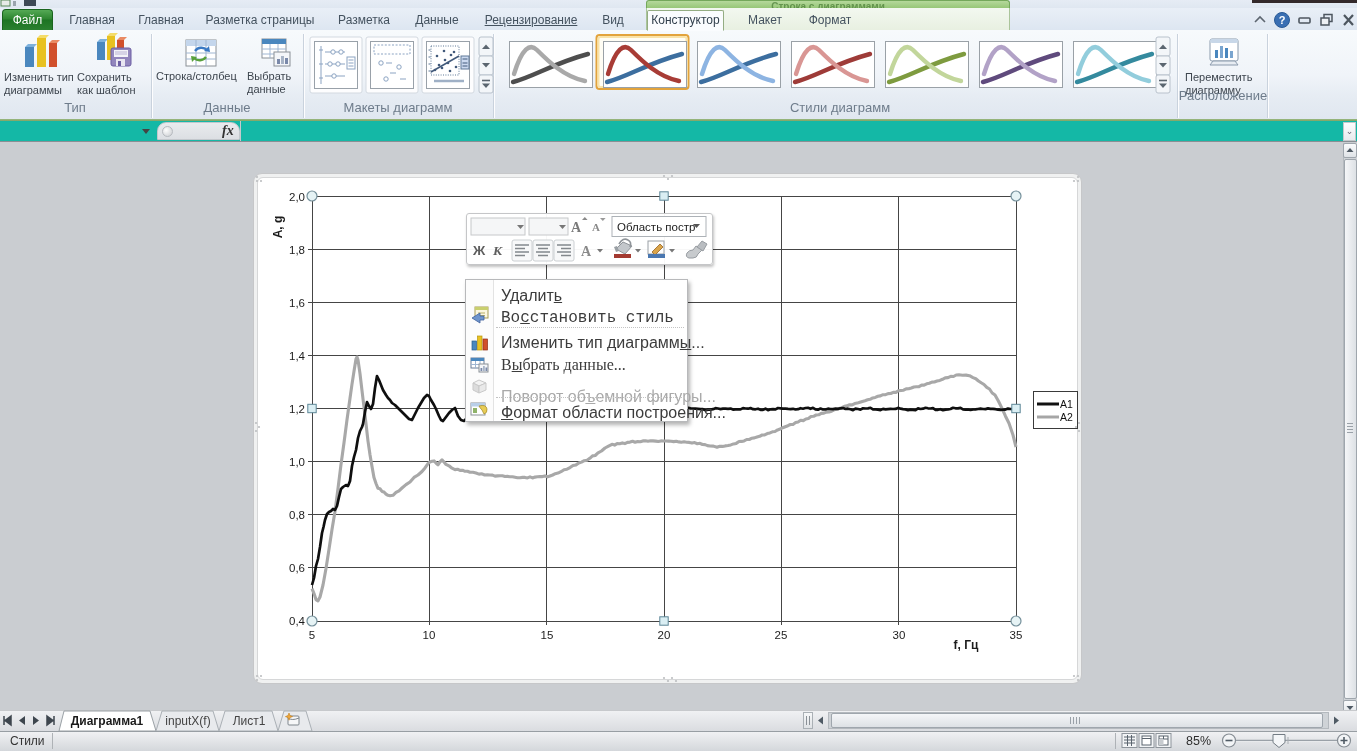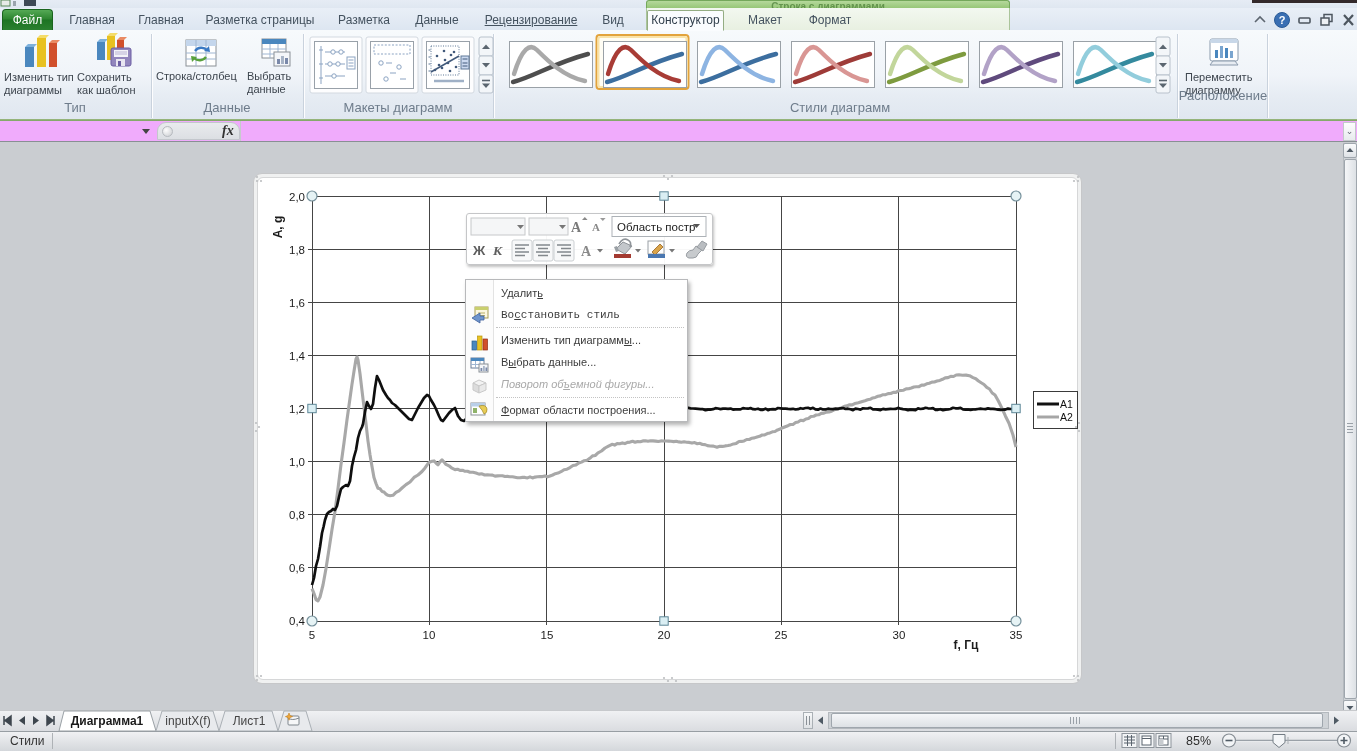--- a/index.html
+++ b/index.html
@@ -11,21 +11,21 @@
 #tabrow{left:0;top:8px;width:1357px;height:22px;background:linear-gradient(#e9eff7,#dde6f1);}
 .rtab{position:absolute;top:11px;height:19px;line-height:19px;font-size:12px;color:#44525f;text-align:center;}
 #filetab{position:absolute;left:2px;top:9px;width:51px;height:21px;background:linear-gradient(#55a955,#2d8530 45%,#1d7423 50%,#2b8030);border:1px solid #19641e;border-bottom:none;border-radius:4px 4px 0 0;color:#fff;font-size:12px;text-align:center;line-height:21px;box-sizing:border-box;}
 #ctxtabs{position:absolute;left:646px;top:8px;width:364px;height:22px;background:linear-gradient(#f3f8f0,#e8f0e1);border-left:1px solid #aac49a;border-right:1px solid #aac49a;box-sizing:border-box;}
 .acttab{position:absolute;top:10px;height:21px;background:#fafcfe;border:1px solid #94ad83;border-bottom:1px solid #fafcfe;border-radius:2px 2px 0 0;color:#33414e;font-size:12px;text-align:center;box-sizing:border-box;line-height:19px;z-index:3;}
 #ribbon{left:0;top:30px;width:1357px;height:89px;background:linear-gradient(#f7fafc,#f0f4f9 50%,#e6ecf3 75%,#e0e7f0);}
 .grpsep{position:absolute;top:34px;height:84px;width:1px;background:#c9d2dd;border-right:1px solid #fdfdfe;}
 .grplabel{position:absolute;top:131px;height:12px;font-size:13px;color:#6e7c8b;text-align:center;}
 .biglabel{position:absolute;font-size:11px;color:#3d454e;text-align:left;line-height:13px;}
 #ribbonedge{left:0;top:119px;width:1357px;height:2px;background:linear-gradient(#9cba83,#7ea363);}
-#fbar{left:0;top:121px;width:1357px;height:21px;background:#f0abfc;border-bottom:1px solid #898f94;box-sizing:border-box;}
+#fbar{left:0;top:121px;width:1357px;height:21px;background:#14b8a6;border-bottom:1px solid #898f94;box-sizing:border-box;}
 #fbar .nbdrop{position:absolute;left:142px;top:8px;width:0;height:0;border-left:4px solid transparent;border-right:4px solid transparent;border-top:5px solid #444;}
 #fbar .pill{position:absolute;left:157px;top:1px;width:83px;height:18px;background:linear-gradient(#e9ebee,#dcdfe3);border:1px solid #c3c7cc;border-radius:9px 9px 0 0;box-sizing:border-box;}
 #fbar .dot{position:absolute;left:162px;top:5px;width:9px;height:9px;border-radius:50%;background:radial-gradient(circle at 35% 35%,#fdfdfd,#c9ccd0);border:1px solid #b6babf;}
 #fbar .fx{position:absolute;left:222px;top:2px;font-family:"Liberation Serif",serif;font-style:italic;font-weight:bold;font-size:14px;color:#333;}
 #fbar .fsep{position:absolute;left:240px;top:0;width:1px;height:20px;background:#c6cacd;}
 #fbexp{position:absolute;left:1343px;top:122px;width:13px;height:19px;background:linear-gradient(#fdfdfe,#e8ebee);border:1px solid #c4c8cc;box-sizing:border-box;color:#667;font-size:9px;text-align:center;line-height:17px;}
 #work{left:0;top:143px;width:1343px;height:567px;background:#cacdd1;}
 #card{position:absolute;left:253px;top:173px;width:829px;height:511px;background:#f0f1f1;border:1px solid #c6c7c9;border-radius:9px;box-sizing:border-box;}
 #cardin{position:absolute;left:257px;top:177px;width:821px;height:503px;background:#fff;border:1px solid #d6d7d8;border-radius:6px;box-sizing:border-box;}
 
@@ -34,21 +34,21 @@
 #vthumb{position:absolute;left:1344px;top:159px;width:13px;height:540px;background:linear-gradient(90deg,#f5f6f8,#dde1e5);border:1px solid #9fa6ad;border-radius:2px;box-sizing:border-box;}
 
 #sheetrow{left:0;top:710px;width:1357px;height:21px;background:linear-gradient(#f0f1f3,#dadce0);border-top:1px solid #c7c9cc;box-sizing:border-box;}
 #hscroll{position:absolute;left:828px;top:712px;width:501px;height:17px;background:#cfd3d7;border:1px solid #b4b9be;box-sizing:border-box;}
 #hthumb{position:absolute;left:831px;top:713px;width:492px;height:15px;background:linear-gradient(#f5f6f8,#dde1e5);border:1px solid #9fa6ad;border-radius:2px;box-sizing:border-box;}
 #statusbar{left:0;top:731px;width:1357px;height:20px;background:linear-gradient(#f0f1f3,#d4d7db);border-top:1px solid #989ea3;box-sizing:border-box;font-size:12px;color:#333;}
 
 #minibar{position:absolute;left:466px;top:213px;width:245px;height:50px;background:rgba(255,255,255,0.96);border:1px solid #c5c6c8;border-radius:3px;box-shadow:1px 2px 3px rgba(0,0,0,0.25);}
 #cmenu{position:absolute;left:465px;top:279px;width:223px;height:143px;background:#fff;border:1px solid #b8b9bb;box-shadow:2px 3px 4px rgba(0,0,0,0.3);box-sizing:border-box;}
 #cmenu .gut{position:absolute;left:0;top:0;width:27px;height:100%;border-right:1px solid #e3e3e3;background:#fcfcfc;}
-.mi{position:absolute;left:35px;font-size:11px;color:#3c3c3c;white-space:nowrap;}
+.mi{position:absolute;left:35px;font-size:16px;color:#3c3c3c;white-space:nowrap;}
 .msep{position:absolute;left:30px;right:3px;height:0;border-top:1px dotted #c3c3c3;}
 u{text-decoration:underline;}
 </style>
 </head>
 <body>
 <div class="abs" id="titlebar"></div>
 <div class="abs" id="ctxhdr">Строка с диаграммами</div>
 <div class="abs" id="darkstrip"></div>
 <svg class="abs" style="left:0;top:0" width="60" height="8">
     <rect x="1" y="0" width="9" height="6" fill="#e7ebe7" stroke="#5a8a5a"></rect>
@@ -435,22 +435,22 @@
   <path d="M230 33 l5 -6 l5 3 l-4 7 z" fill="#b9bdc1" stroke="#989da2"></path>
  </g>
 </svg>
 </div>
 <div id="cmenu">
  <div class="gut"></div>
  <div class="mi" style="top:7px;">Удалит<u>ь</u></div>
  <div class="mi" style="top:29px;font-family:Liberation Mono, monospace;">Во<u>с</u>становить стиль</div>
  <div class="msep" style="top:47px;"></div>
  <div class="mi" style="top:54px;">Изменить тип диаграмм<u>ы</u>...</div>
- <div class="mi" style="top:76px;">В<u>ы</u>брать данные...</div>
- <div class="mi" style="top:98px;color:#a9a9a9;font-style:italic;">Поворот об<u>ъ</u>емной фигуры...</div>
+ <div class="mi" style="top:76px;font-family:Liberation Serif, serif;">В<u>ы</u>брать данные...</div>
+ <div class="mi" style="top:108px;color:#a9a9a9;">Поворот об<u>ъ</u>емной фигуры...</div>
  <div class="msep" style="top:117px;"></div>
  <div class="mi" style="top:124px;"><u>Ф</u>ормат области построения...</div>
  <svg style="position:absolute;left:0;top:0;" width="27" height="141" viewBox="0 0 27 141">
   <g>
    <rect x="9" y="27" width="13" height="11" fill="#fcf7e0" stroke="#a79c56"></rect>
    <rect x="9" y="27" width="13" height="3" fill="#c9cf6e"></rect>
    <line x1="12" y1="33" x2="19" y2="33" stroke="#b8ae67"></line>
         <line x1="12" y1="35.5" x2="19" y2="35.5" stroke="#b8ae67"></line>
    <path d="M14 36 v-3 l-8 5 l8 5 v-3 h4 v-4 z" fill="#6f95cc" stroke="#3f619c" stroke-width="0.8"></path>
   </g>

